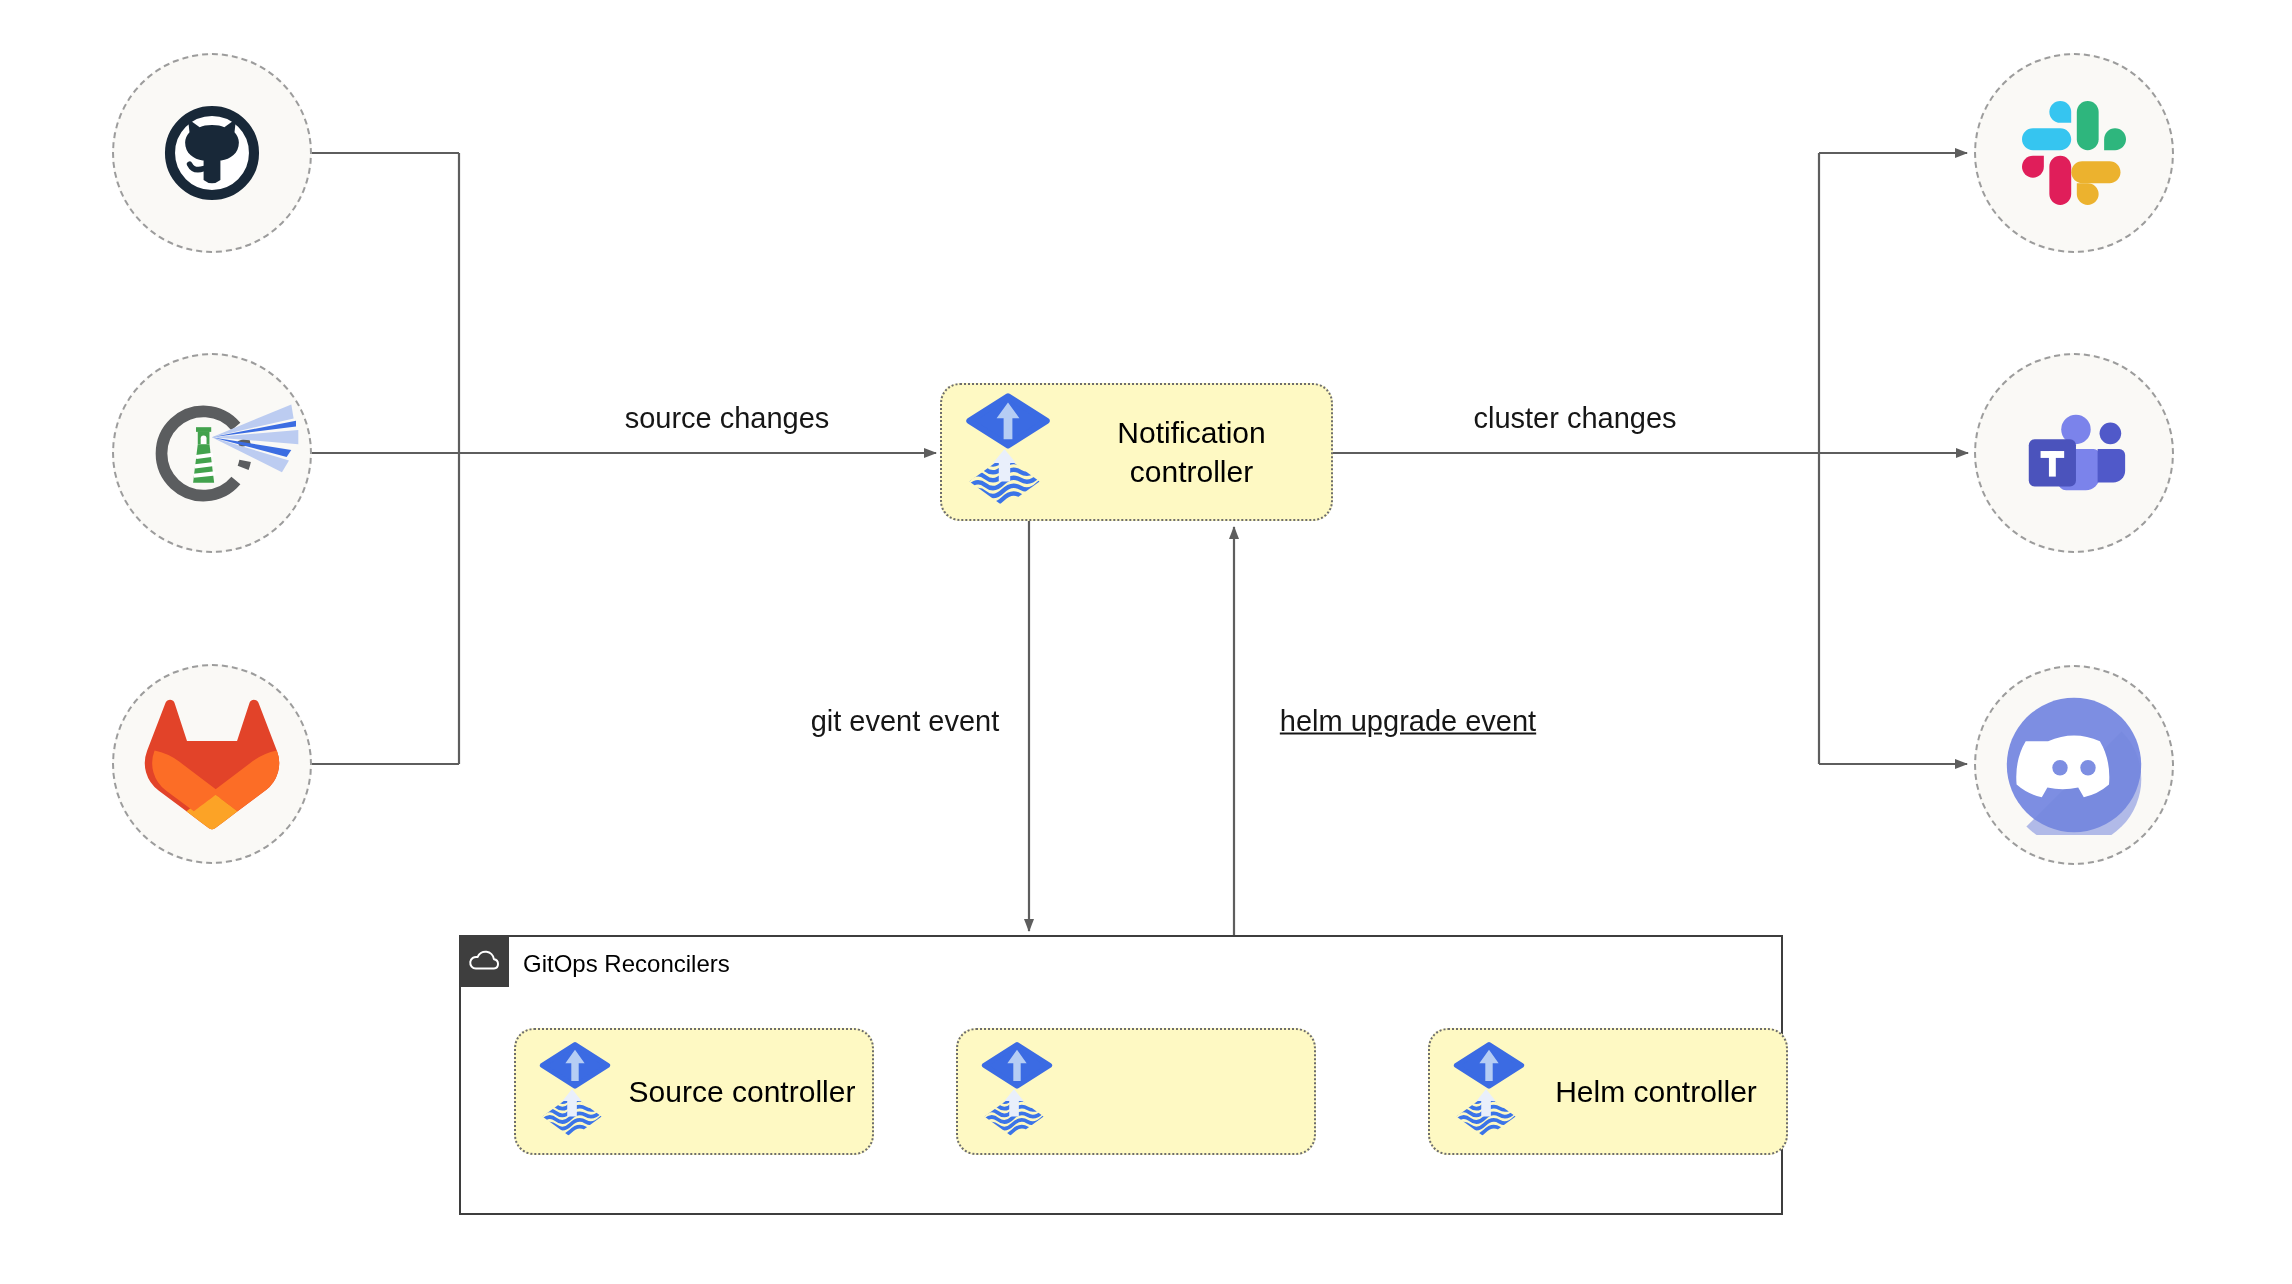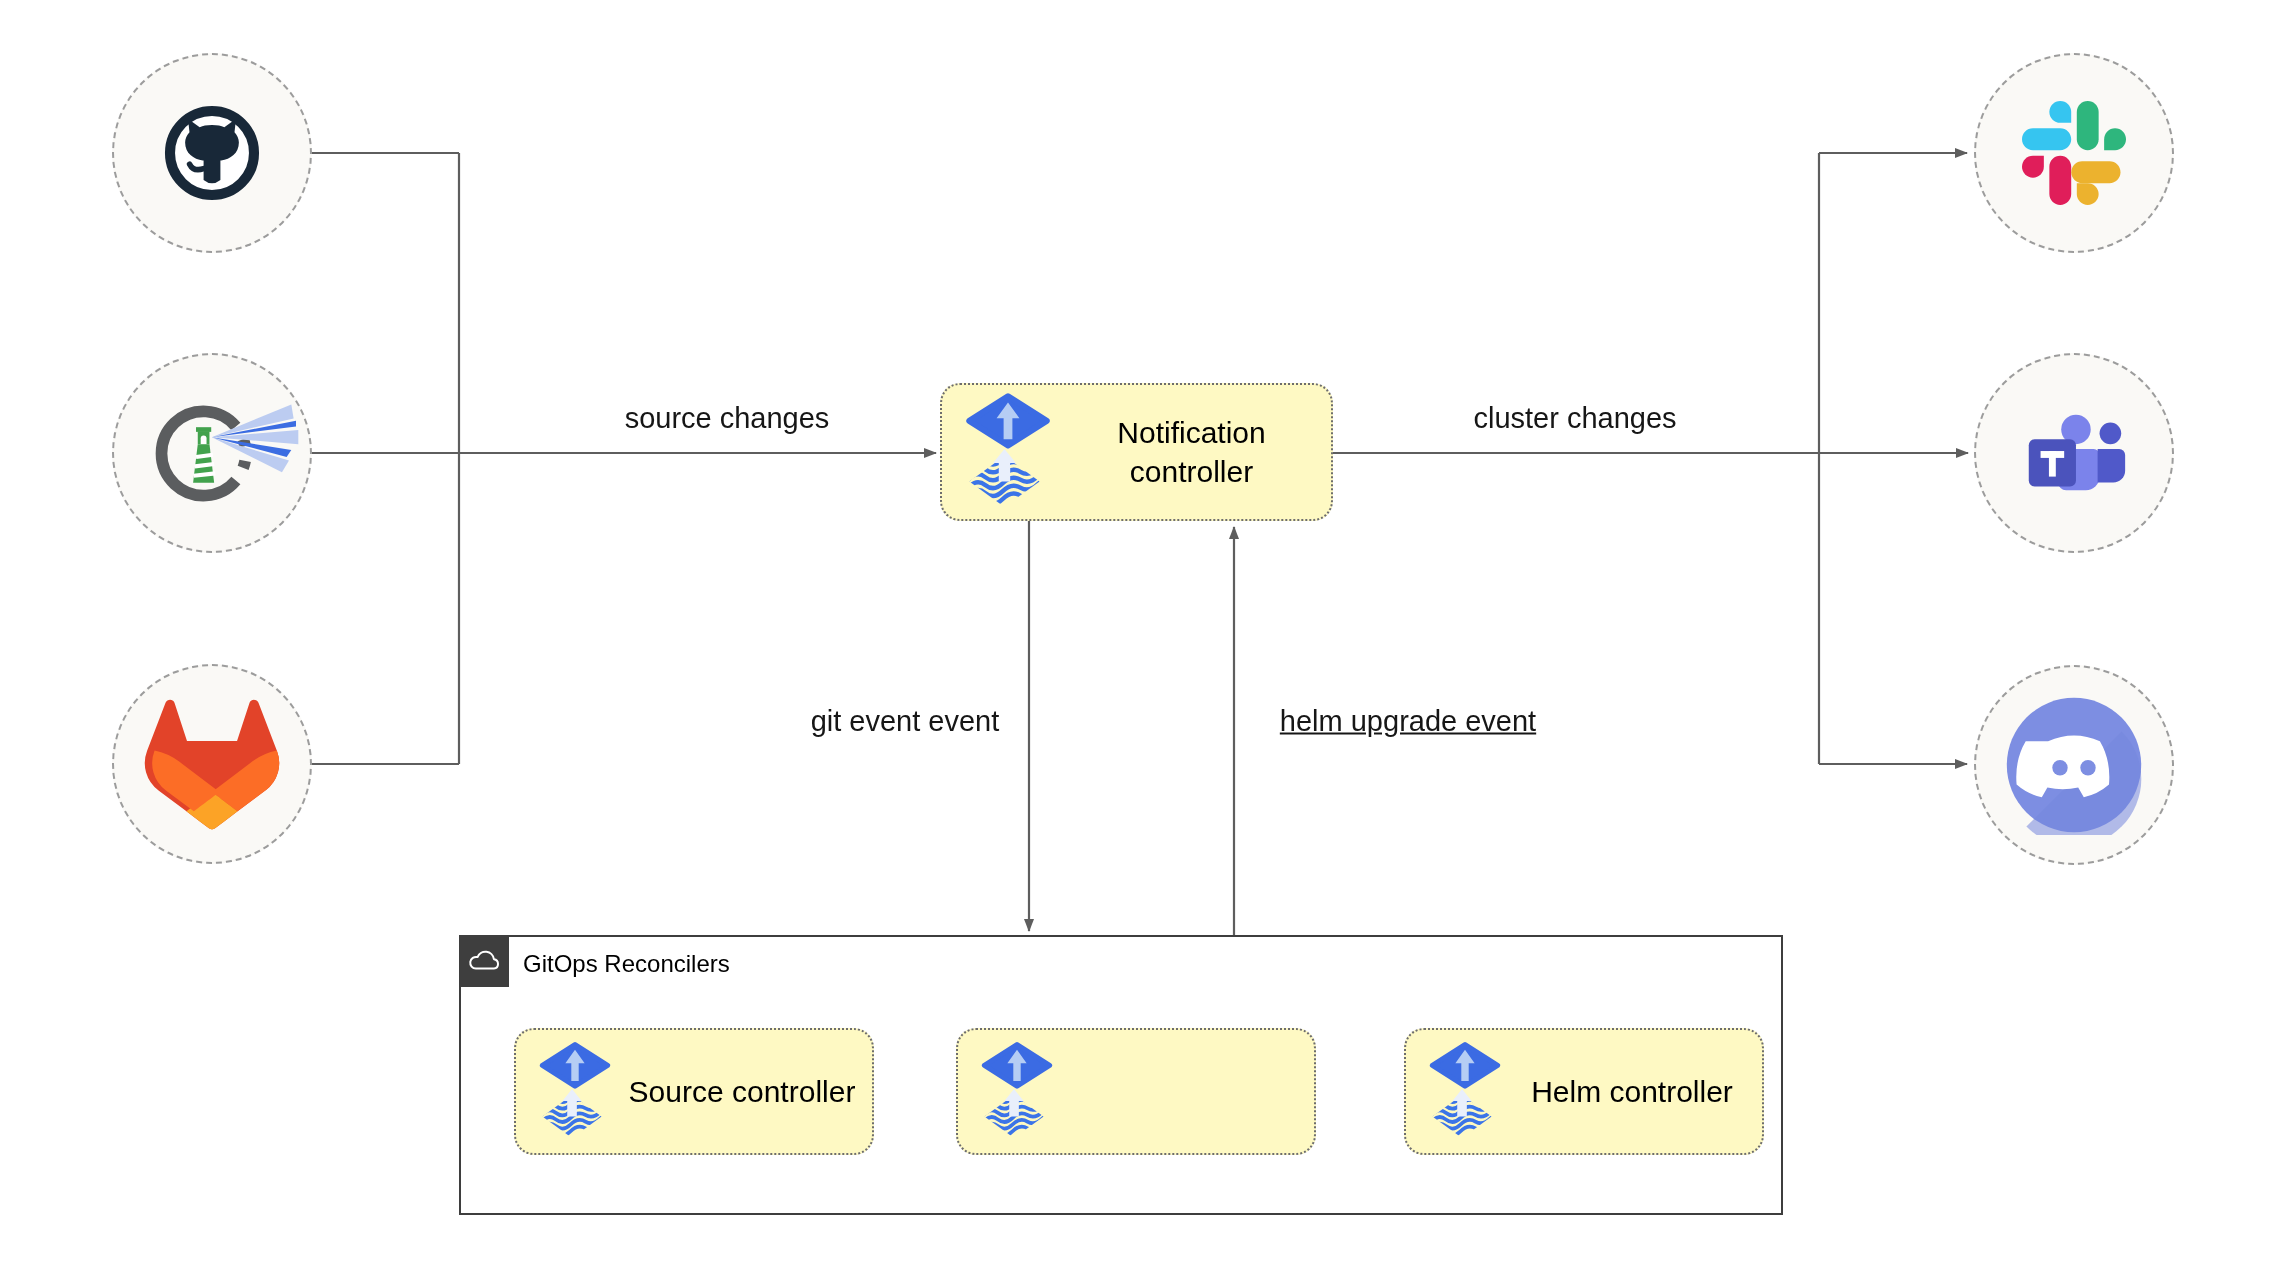--- a/index.html
+++ b/index.html
@@ -182,21 +182,21 @@
     </div>
 
     <div class="node" style="left:495px;top:91px;width:360px;height:127px;">
       <span class="flux-wrap">
         <svg width="74" height="104" viewBox="0 0 100 140">
             <use href="#flux-sym"></use>
           </svg>
       </span>
     </div>
 
-    <div class="node" style="left:943px;top:91px;width:360px;height:127px;">
+    <div class="node" style="left:967px;top:91px;width:360px;height:127px;">
       <span class="flux-wrap">
         <svg width="74" height="104" viewBox="0 0 100 140">
             <use href="#flux-sym"></use>
           </svg>
       </span>
       <div class="node-label">Helm controller</div>
     </div>
   </div>
 
 </div>

